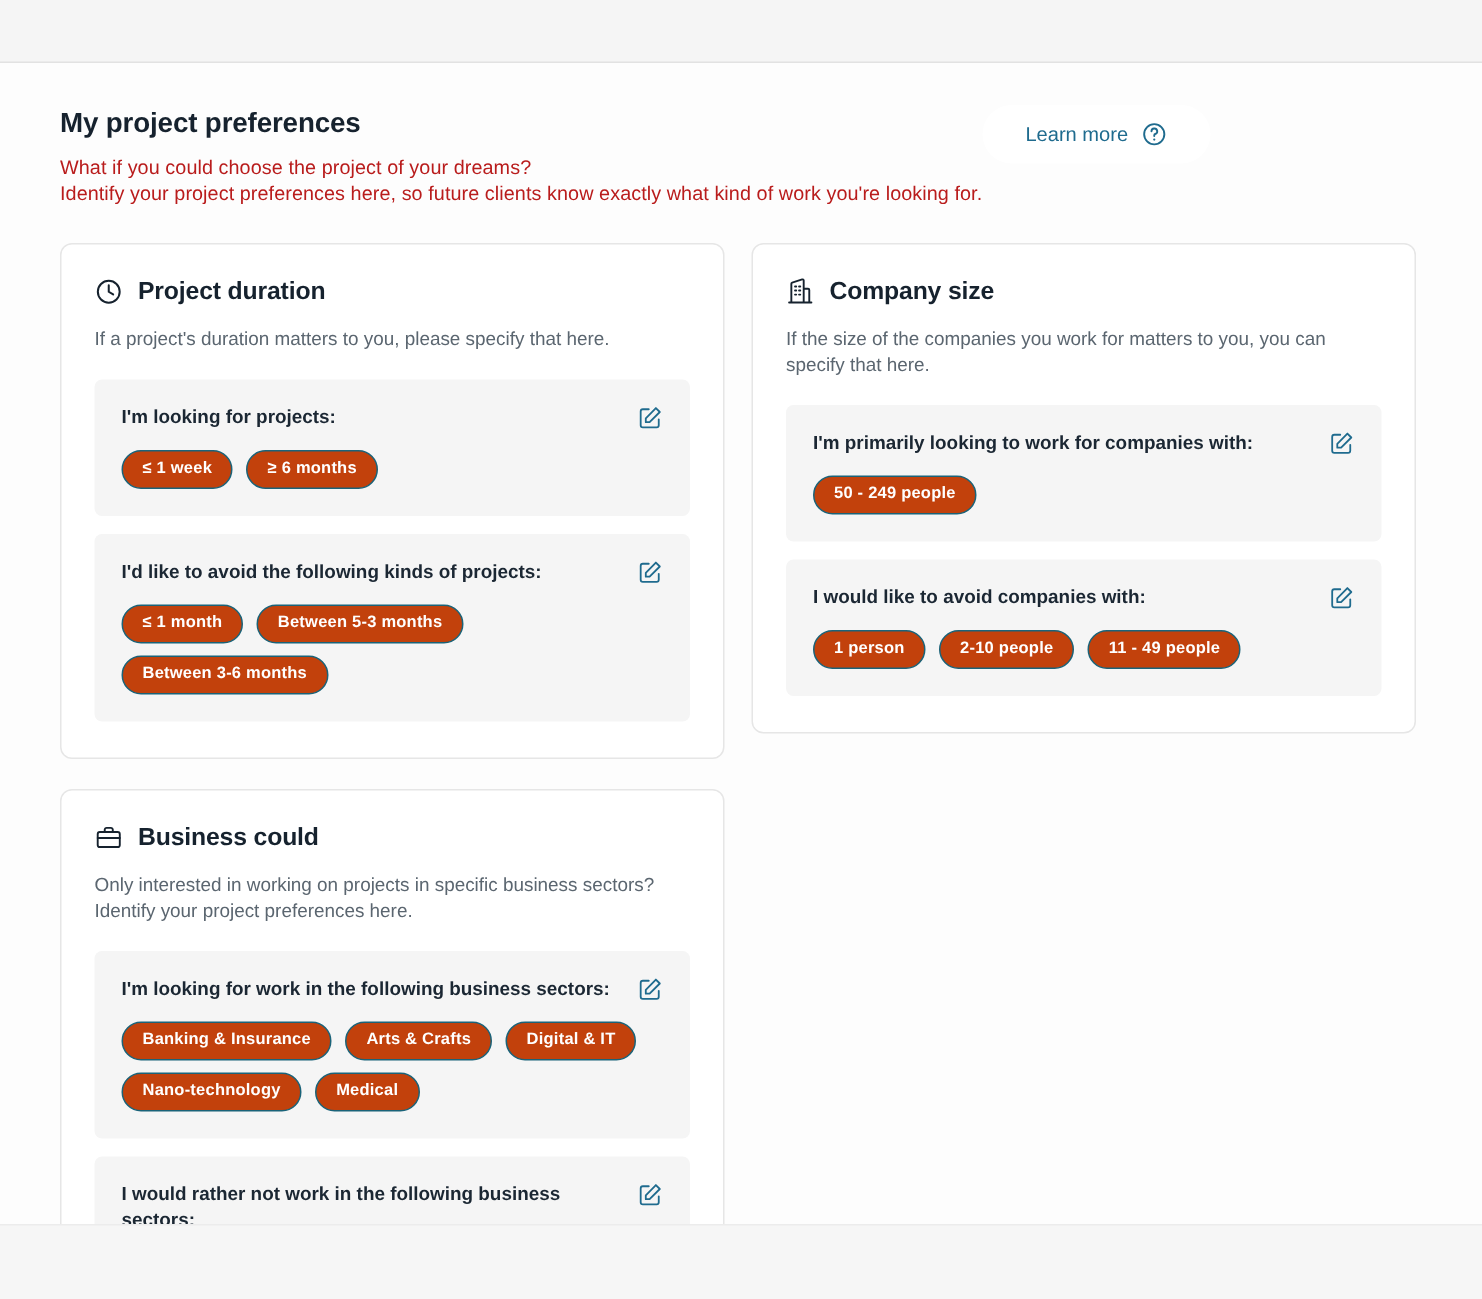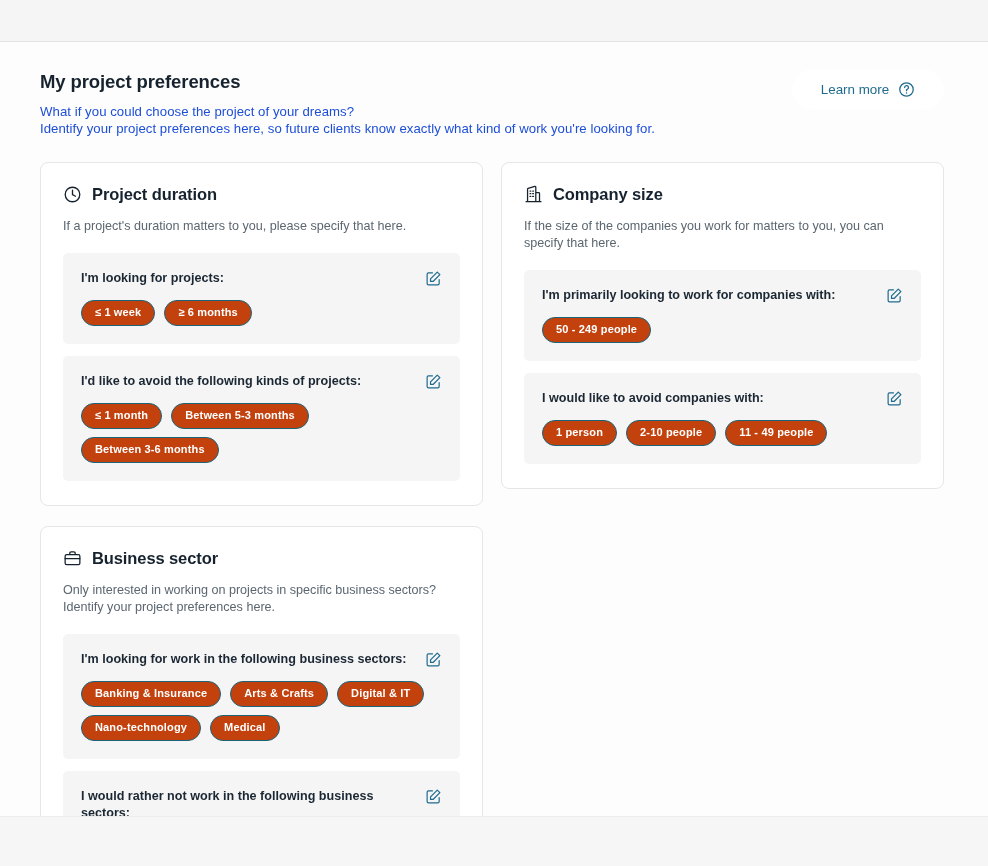--- a/index.html
+++ b/index.html
@@ -35,37 +35,36 @@
   .bottom-bar {
     height: 50px;
     background: #f6f6f6;
     border-top: 1px solid #ececec;
   }
 
   
   .header {
     display: flex;
     align-items: flex-start;
-    justify-content: space-between;
     padding: 28px 44px 0 40px;
   }
 
   .page-title {
     font-size: 18.5px;
     font-weight: bold;
     letter-spacing: -0.1px;
     color: #16222e;
     line-height: 1.3;
   }
 
   .page-subtitle {
     margin-top: 9px;
     font-size: 13.2px;
     line-height: 1.31;
-    color: #1d4ed8;
+    color: #b91c1c;
     letter-spacing: 0.05px;
   }
 
   .learn-more {
     display: inline-flex;
     align-items: center;
     gap: 9px;
     background: #ffffff;
     border: none;
     border-radius: 22px;
@@ -307,21 +306,21 @@
 
     <div class="card">
       <div class="card-title">
         <span class="card-icon">
           <svg width="19" height="19" viewBox="0 0 24 24" fill="none" stroke="#16222e" stroke-width="1.6">
             <rect x="2.7" y="7.2" width="18.6" height="12.6" rx="1.8"></rect>
             <path d="M8.6 7.2V5.3a1.6 1.6 0 0 1 1.6-1.6h3.6a1.6 1.6 0 0 1 1.6 1.6v1.9" stroke-linejoin="round"></path>
             <path d="M2.7 12.2h18.6" stroke-linecap="round"></path>
           </svg>
         </span>
-        <span>Business sector</span>
+        <span>Business could</span>
       </div>
       <div class="card-desc">Only interested in working on projects in specific business sectors? Identify your project preferences here.</div>
 
       <div class="panel">
         <div class="panel-head">
           <div class="panel-label">I'm looking for work in the following business sectors:</div>
           <button class="edit-btn">
             <svg width="17" height="17" viewBox="0 0 24 24" fill="none" stroke="#1f6b8e" stroke-width="1.7">
               <path d="M20 13.5V19a2 2 0 0 1-2 2H5a2 2 0 0 1-2-2V6a2 2 0 0 1 2-2h5.6" stroke-linecap="round"></path>
               <path d="M17.3 2.9 21 6.6 11.4 16.2H7.8v-3.6z" stroke-linejoin="round"></path>

